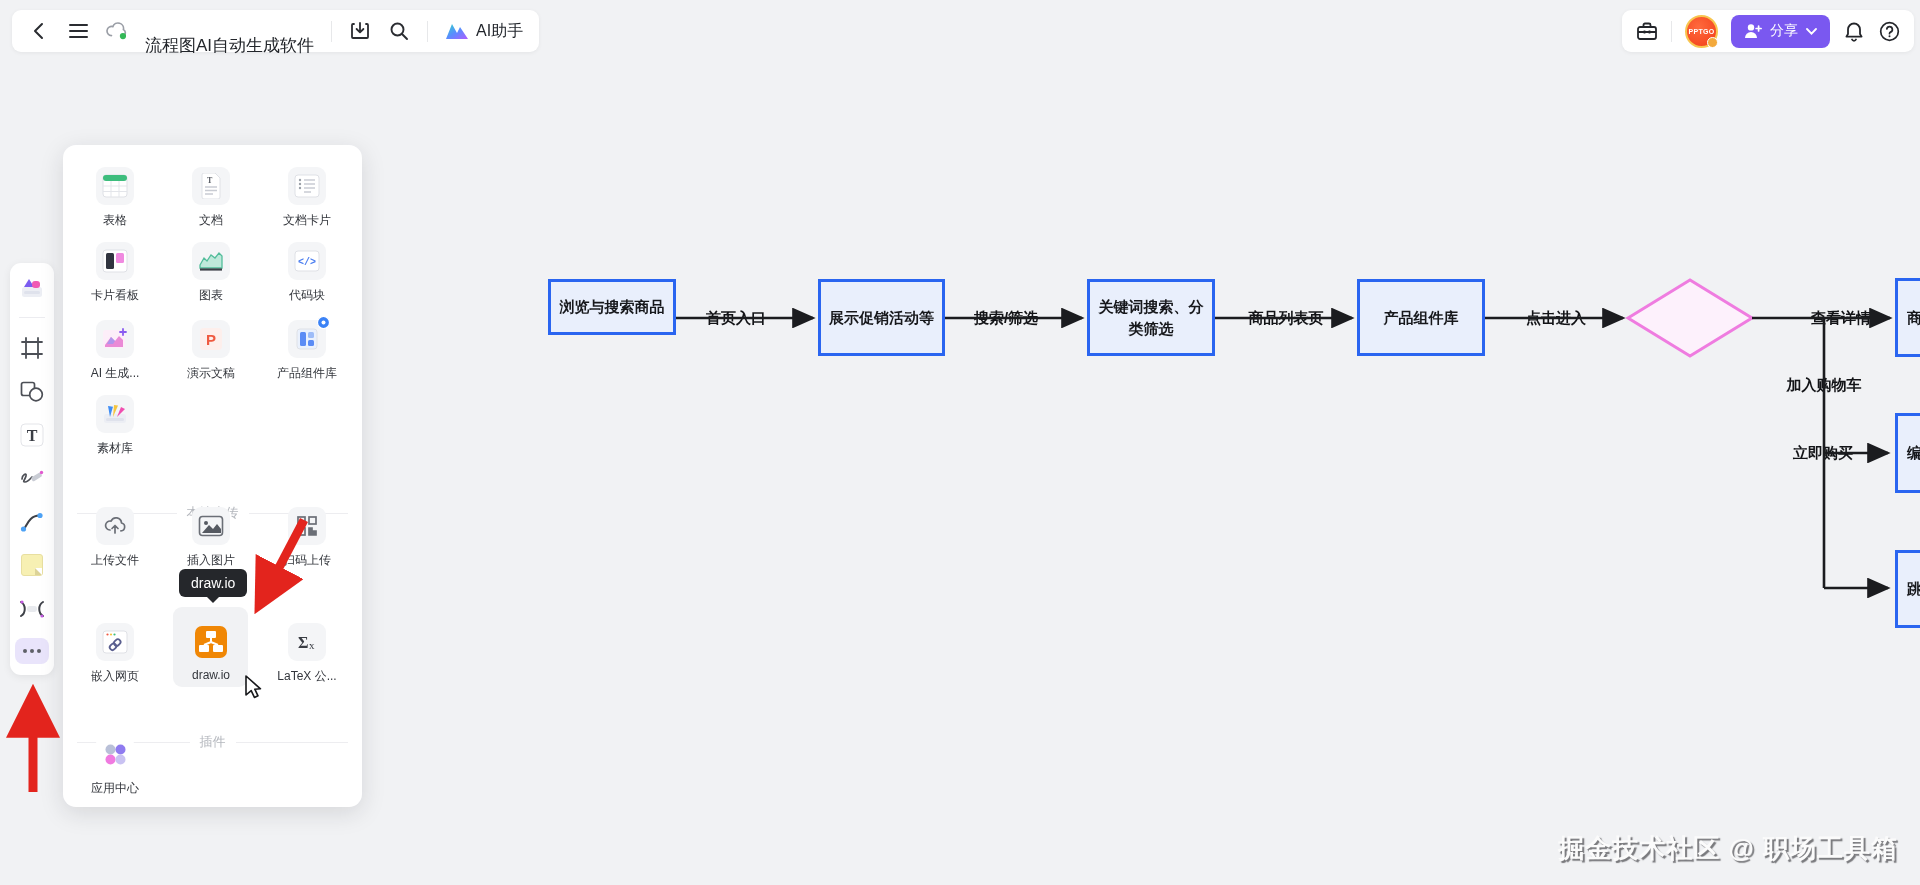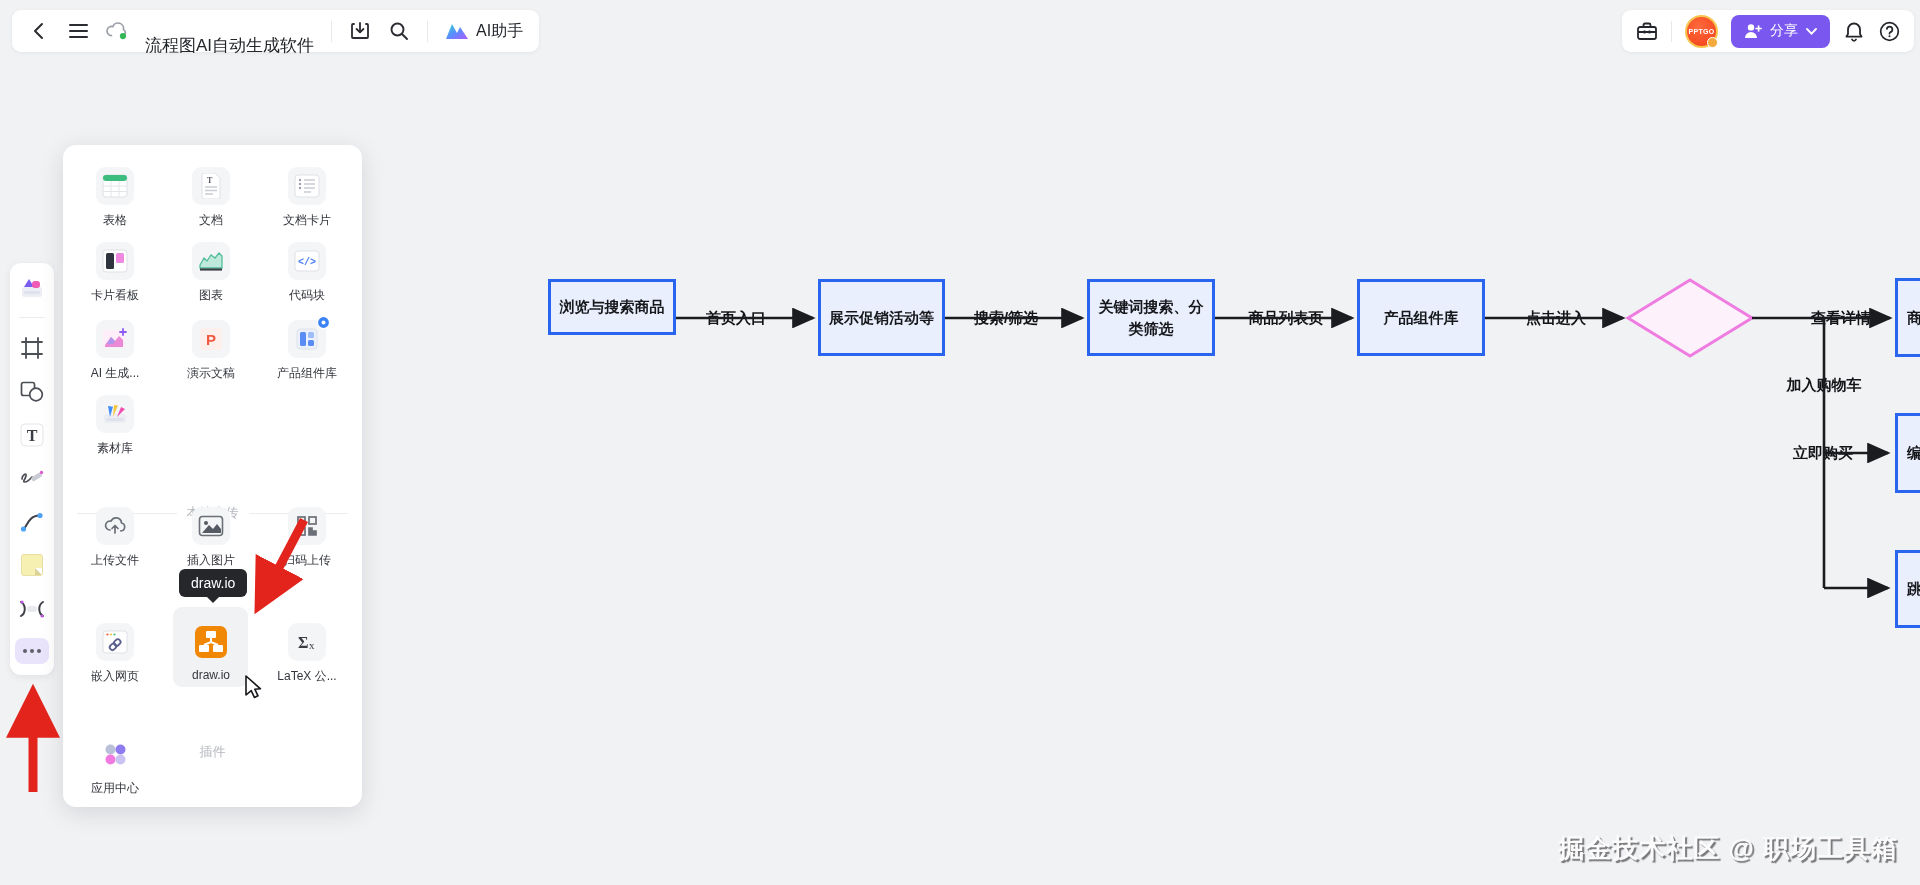--- a/index.html
+++ b/index.html
@@ -429,21 +429,21 @@
       <div class="icon-box">
         <svg width="26" height="20" viewBox="0 0 26 20">
             <text x="4" y="16" font-size="16" font-weight="bold" fill="#3a3d44" font-family="Liberation Serif,serif">Σ</text>
             <text x="15" y="17" font-size="11" fill="#3a3d44" font-family="Liberation Serif,serif">x</text>
           </svg>
       </div>
       <span class="lbl">LaTeX 公...</span>
     </div>
   </div>
 
-  <div class="p-header" style="top:559px;flex-direction:column;">
+  <div class="p-header" style="top:559px;">
     <i></i>
       <span>插件</span>
       <i></i>
   </div>
 
   <div class="p-row" style="top:590px;">
     <div class="p-cell">
       <div class="icon-box" style="background:#fff">
         <svg width="28" height="28" viewBox="0 0 28 28">
             <circle cx="9.5" cy="9.5" r="5" fill="#b9c0d8"></circle>

